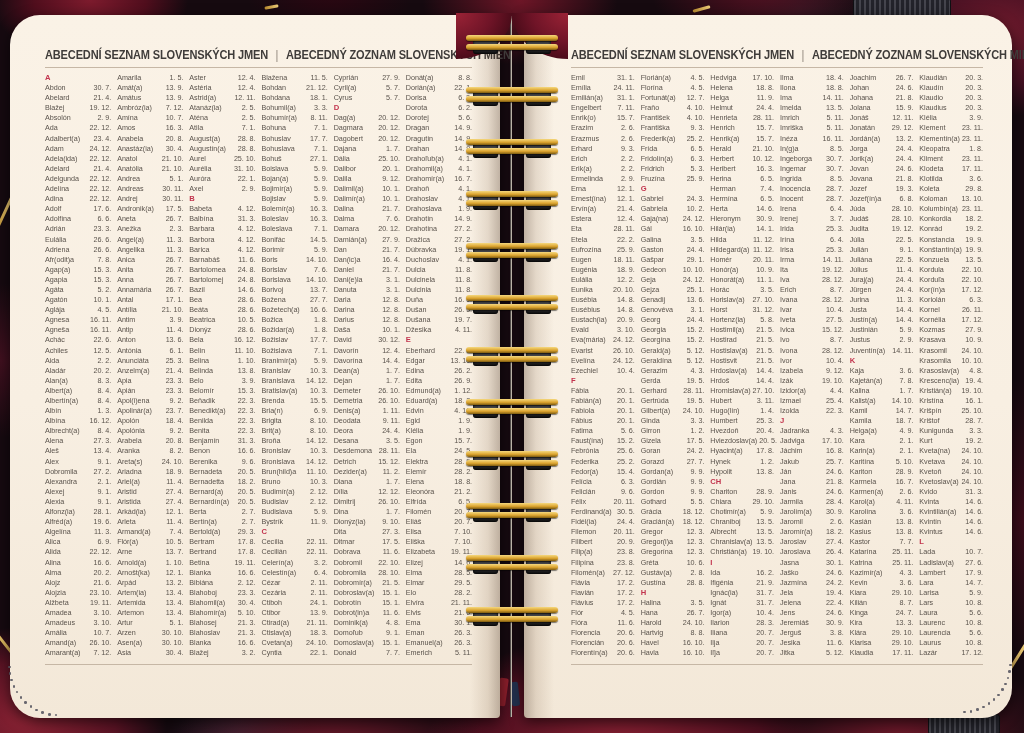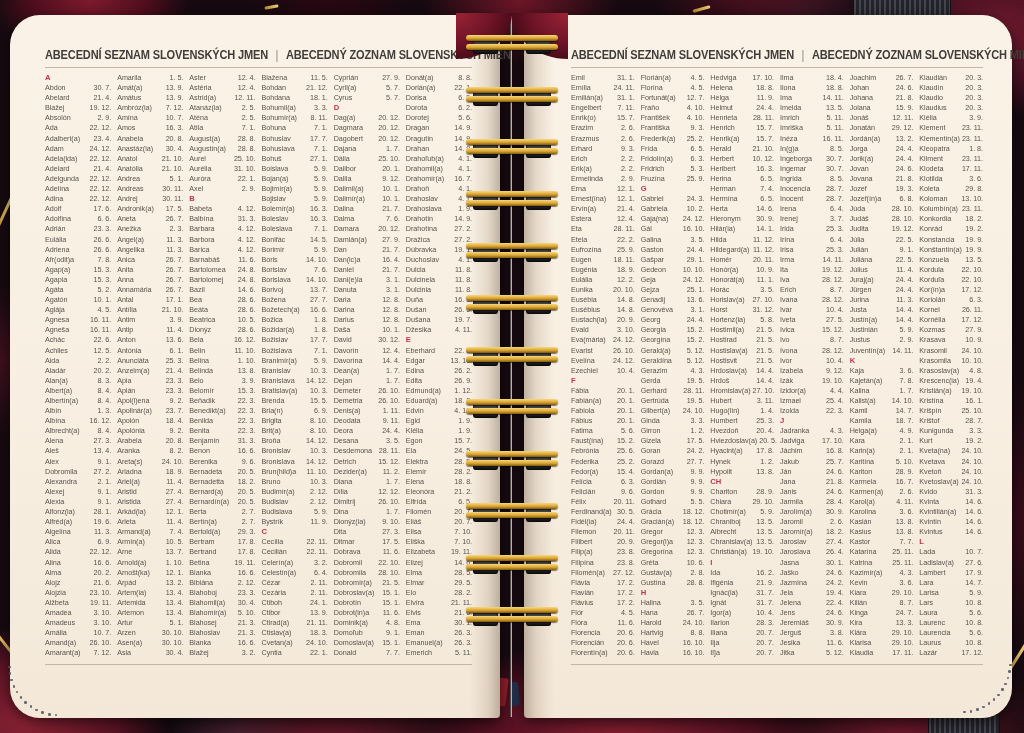--- a/index.html
+++ b/index.html
@@ -507,21 +507,21 @@
             </div>
             <div class="row">
               <span class="nm">Arleta</span>
               <span class="dt">11. 4.</span>
             </div>
             <div class="row">
               <span class="nm">Armand(a)</span>
               <span class="dt">7. 4.</span>
             </div>
             <div class="row">
-              <span class="nm">Armín(a)</span>
+              <span class="nm">Flór(a)</span>
               <span class="dt">10. 5.</span>
             </div>
             <div class="row">
               <span class="nm">Arne</span>
               <span class="dt">13. 7.</span>
             </div>
             <div class="row">
               <span class="nm">Arnold(a)</span>
               <span class="dt">1. 10.</span>
             </div>

